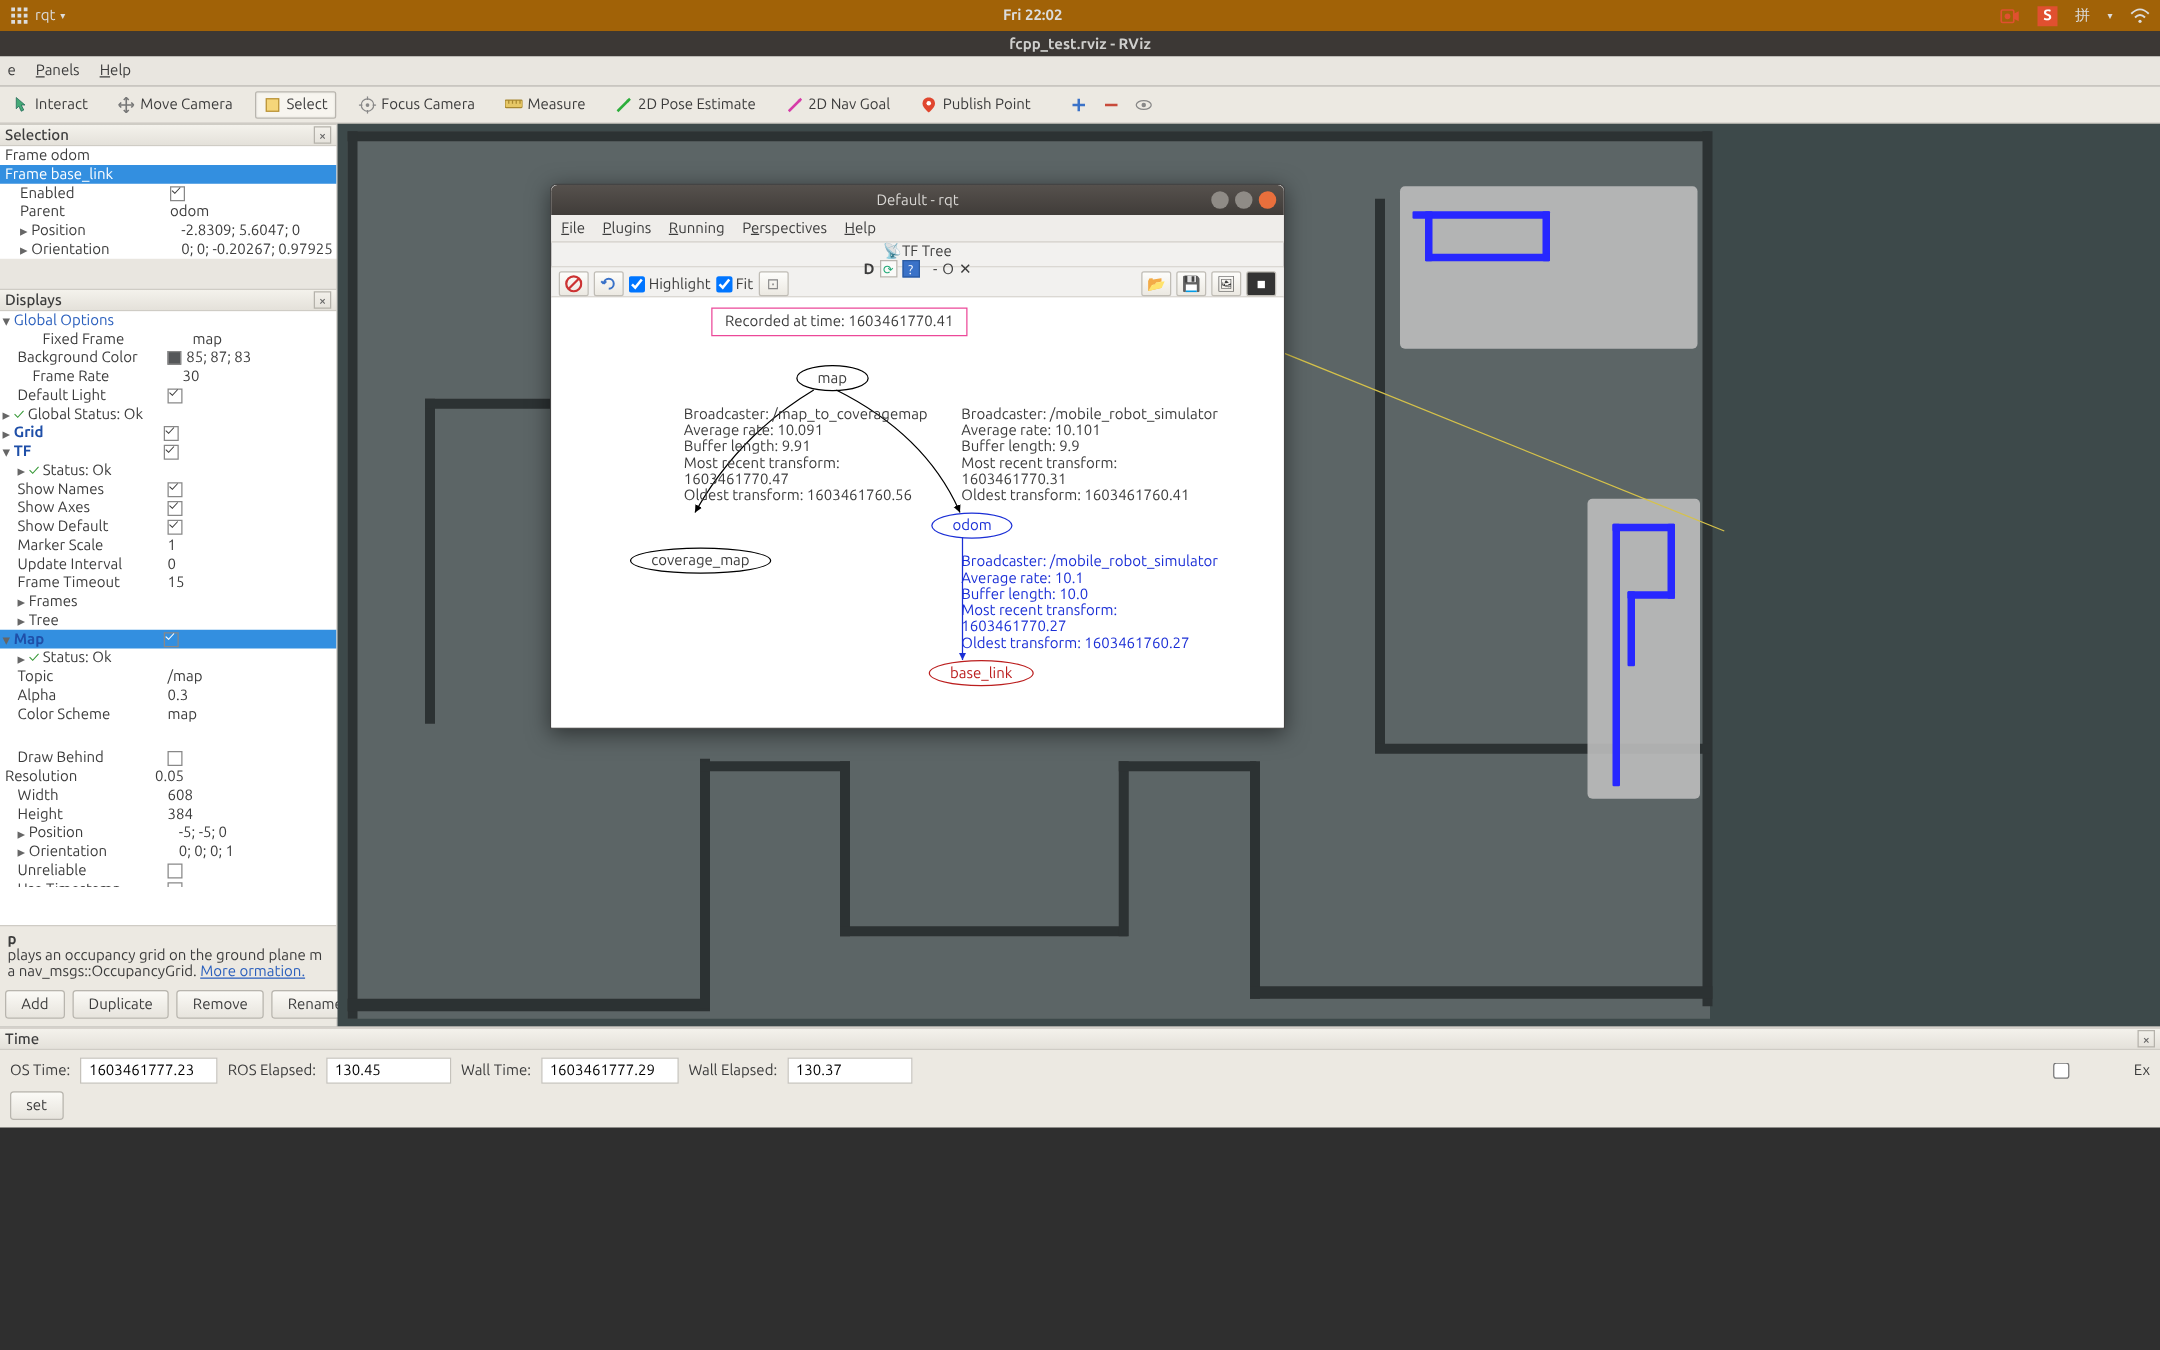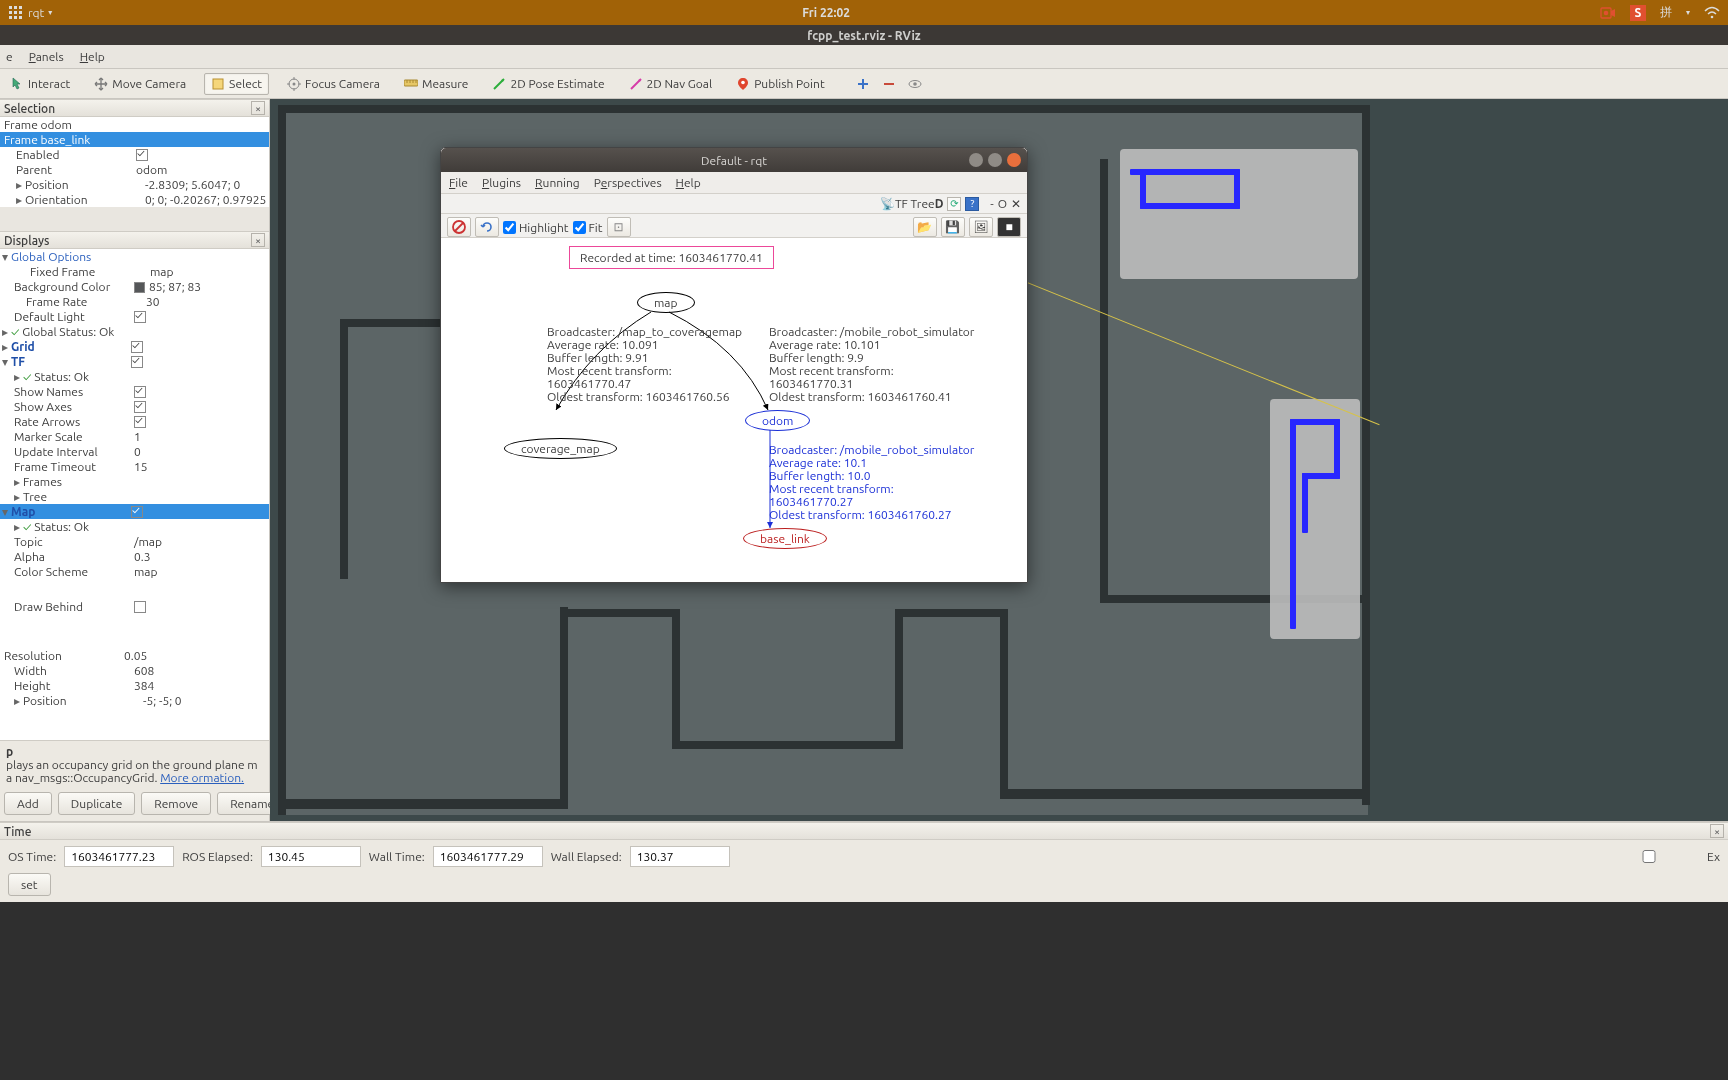--- a/index.html
+++ b/index.html
@@ -57,21 +57,21 @@
   
   .rqt{position:absolute;left:440px;top:147px;width:588px;height:436px;background:#f2f1ef;border:1px solid #444;box-shadow:0 4px 18px rgba(0,0,0,.5);border-radius:5px 5px 0 0;}
   .rqt-title{height:24px;background:linear-gradient(#56514d,#403c39);color:#d9d7d4;display:flex;align-items:center;border-radius:5px 5px 0 0;justify-content:center;position:relative;font-size:12px;}
   .rqt-ctrls{position:absolute;right:6px;display:flex;gap:5px;}
   .wc{width:14px;height:14px;border-radius:7px;}
   .wc.min{background:#8f8b86;}
   .wc.max{background:#8f8b86;}
   .wc.close{background:#e96f3c;}
   .rqt-menu{height:22px;background:#efedea;border-bottom:1px solid #d3d0ca;display:flex;align-items:center;gap:14px;padding:0 8px;}
   .rqt-menu span u{text-decoration:underline;}
-  .rqt-sub{height:20px;display:flex;align-items:center;justify-content:flex-end;padding:0 6px;border-bottom:1px solid #d3d0ca;font-size:11.5px;}
+  .rqt-sub{height:20px;display:flex;align-items:center;justify-content:space-between;padding:0 6px;border-bottom:1px solid #d3d0ca;font-size:11.5px;flex-direction:column;}
   .rqt-sub .sr{display:flex;gap:4px;align-items:center;}
   .minib{width:14px;height:14px;border:1px solid #b8b5ae;display:flex;align-items:center;justify-content:center;font-size:10px;background:#fafaf8;}
   .rqt-tb{height:24px;display:flex;align-items:flex-end;justify-content:space-between;padding:0 6px;border-bottom:1px solid #d3d0ca;background:#f2f1ef;}
   .rqt-tb .g{display:flex;gap:4px;align-items:center;}
   .ib{width:24px;height:20px;border:1px solid #c0bdb6;border-radius:2px;display:flex;align-items:center;justify-content:center;background:linear-gradient(#fdfdfb,#ece9e2);}
   .lbchk{display:flex;align-items:center;gap:3px;font-size:12px;}
   .lbchk input{margin:0;}
   .rqt-canvas{flex:1;background:#fff;height:344px;position:relative;}
   .rec{position:absolute;left:128px;top:8px;border:1px solid #ec4899;padding:4px 10px;font-size:12px;}
   .node{position:absolute;border:1.3px solid #000;border-radius:50%;padding:3px 16px;font-size:12px;text-align:center;}
@@ -253,21 +253,21 @@
     <div class="panel-hd">
       <span>Displays</span>
       <span class="x">×</span>
     </div>
     <div class="disp-body">
       <div class="disp-scroll" id="disp-body">
           <div class="row" style="padding-left: 2px;">
             <span class="tree-arrow">▾</span>
             <span class="k blue">Global Options</span>
           </div>
-          <div class="row" style="padding-left: 30px;">
+          <div class="row" style="padding-left: 2px; margin-left: 32px;">
             <span class="k ">Fixed Frame</span>
             <span class="v">map</span>
           </div>
           <div class="row" style="padding-left: 14px;">
             <span class="k ">Background Color</span>
             <span class="v"><span class="swatch"></span>85; 87; 83</span>
           </div>
           <div class="row" style="padding-left: 26px;">
             <span class="k ">Frame Rate</span>
             <span class="v">30</span>
@@ -296,21 +296,21 @@
           </div>
           <div class="row" style="padding-left: 14px;">
             <span class="k ">Show Names</span>
             <span class="chk on"></span>
           </div>
           <div class="row" style="padding-left: 14px;">
             <span class="k ">Show Axes</span>
             <span class="chk on"></span>
           </div>
           <div class="row" style="padding-left: 14px;">
-            <span class="k ">Rate Arrows</span>
+            <span class="k ">Show Default</span>
             <span class="chk on"></span>
           </div>
           <div class="row" style="padding-left: 14px;">
             <span class="k ">Marker Scale</span>
             <span class="v">1</span>
           </div>
           <div class="row" style="padding-left: 14px;">
             <span class="k ">Update Interval</span>
             <span class="v">0</span>
           </div>
@@ -344,21 +344,21 @@
             <span class="v">0.3</span>
           </div>
           <div class="row" style="padding-left: 14px;">
             <span class="k ">Color Scheme</span>
             <span class="v">map</span>
           </div>
           <div class="row" style="padding-left: 14px; margin-top: 20px;">
             <span class="k ">Draw Behind</span>
             <span class="chk"></span>
           </div>
-          <div class="row" style=" margin-top: 34px;">
+          <div class="row" style="">
             <span class="k ">Resolution</span>
             <span class="v">0.05</span>
           </div>
           <div class="row" style="padding-left: 14px;">
             <span class="k ">Width</span>
             <span class="v">608</span>
           </div>
           <div class="row" style="padding-left: 14px;">
             <span class="k ">Height</span>
             <span class="v">384</span>

